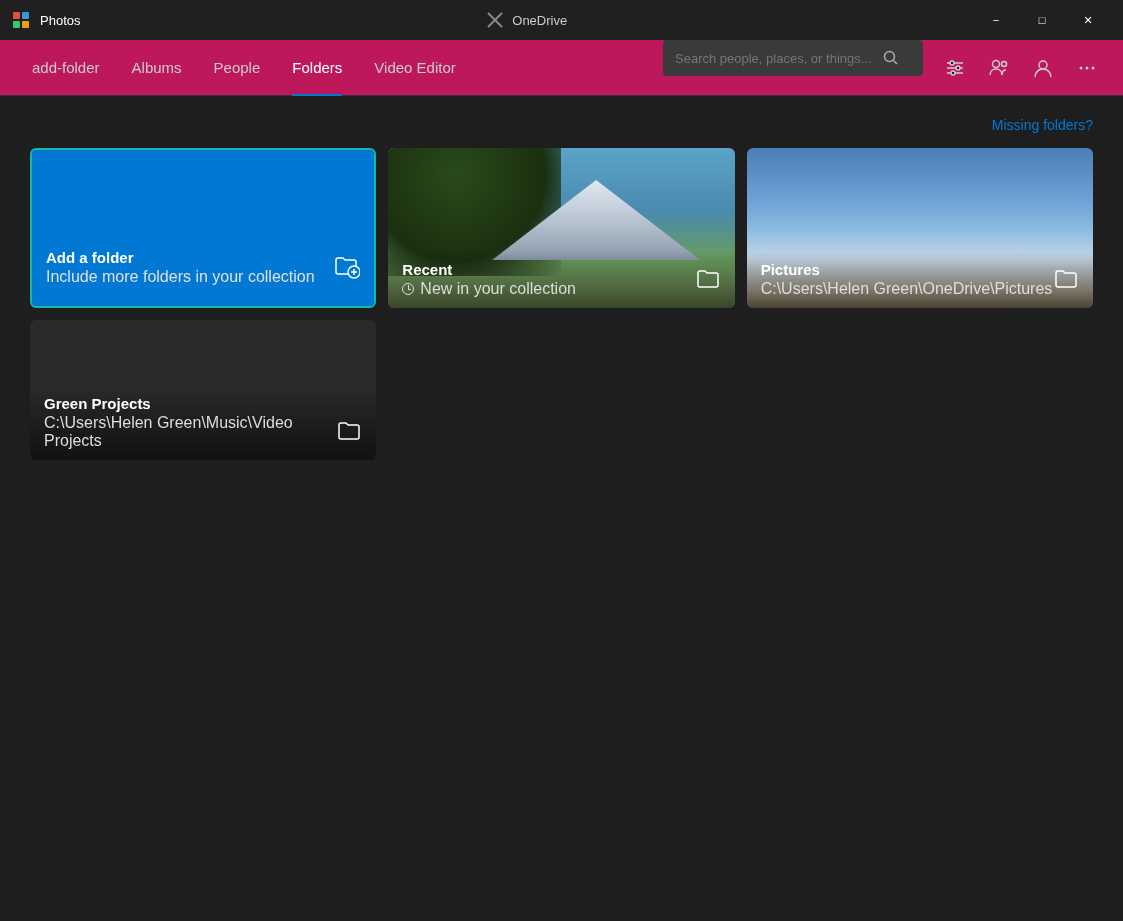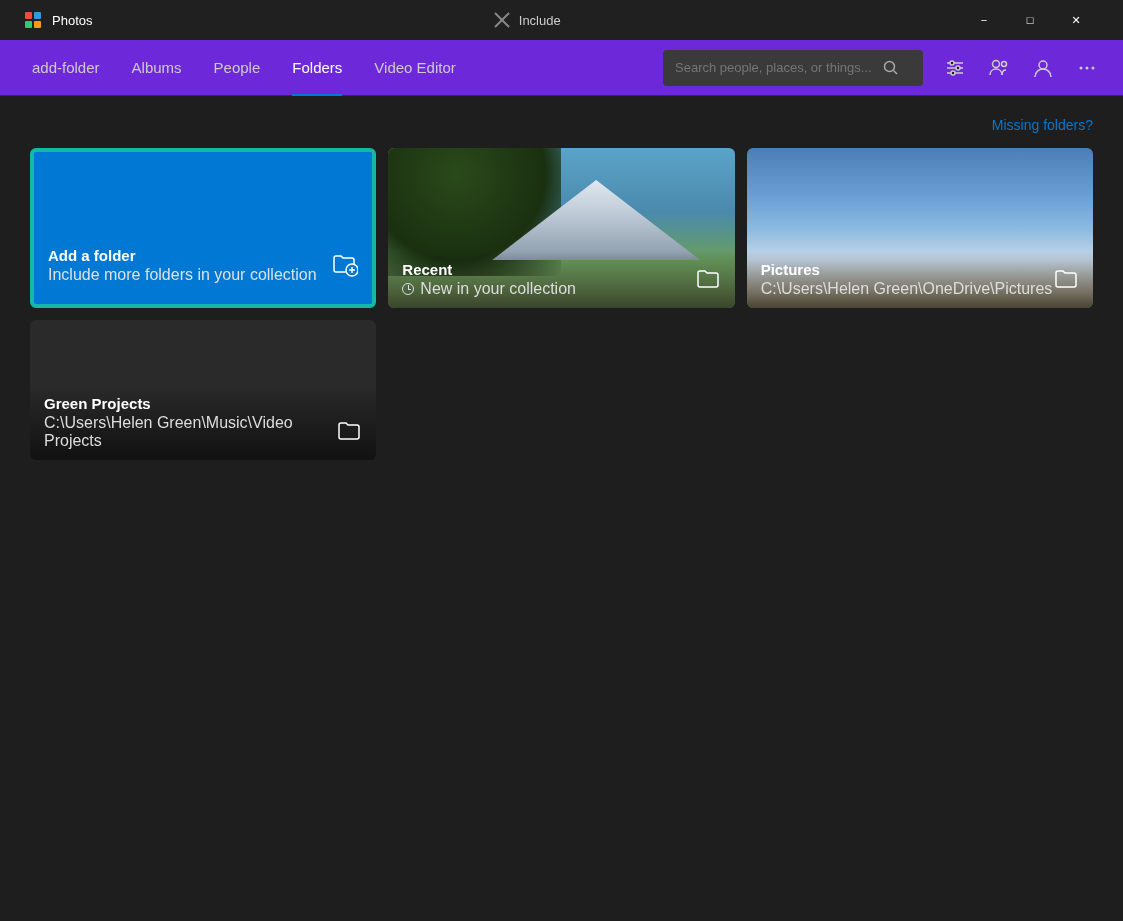--- a/index.html
+++ b/index.html
@@ -11,21 +11,21 @@
       color: #fff;
       overflow: hidden;
     }
     
     .title-bar {
       display: flex;
       align-items: center;
       justify-content: space-between;
       height: 40px;
       background: #202020;
-      padding: 0 24px;
+      padding: 0 12px;
     }
     .title-bar-left {
       display: flex;
       align-items: center;
       gap: 10px;
     }
     .app-icon {
       width: 18px;
       height: 18px;
       display: flex;
@@ -56,22 +56,21 @@
     .onedrive-area {
       display: flex;
       align-items: center;
       gap: 8px;
       font-size: 13px;
       color: #ccc;
     }
     
     .nav-bar {
       display: flex;
-      align-items: center;
-      background: #6d28d9;
+      background: #be185d;
       padding: 0 16px;
       height: 56px;
       gap: 0;
       border-bottom: 1px solid #333;
     }
     .nav-item {
       height: 56px;
       display: flex;
       align-items: center;
       padding: 0 16px;
@@ -155,21 +154,21 @@
     .folder-card {
       border-radius: 6px;
       overflow: hidden;
       position: relative;
       cursor: pointer;
       height: 160px;
       background: #2d2d2d;
     }
     .folder-card.add-folder {
       background: #0078d4;
-      border: 4px solid #14b8a6;
+      border: 2px solid #14b8a6;
       padding-left: 33px;
     }
     .folder-card-overlay {
       position: absolute;
       bottom: 0;
       left: 0;
       right: 0;
       padding: 10px 14px;
       background: linear-gradient(transparent, rgba(0,0,0,0.6));
       display: flex;
@@ -303,21 +302,21 @@
         <rect x="10" y="10" width="7" height="7" fill="#f39c12" rx="1"></rect>
       </svg>
     </div>
     <span class="app-title">Photos</span>
   </div>
   <div class="onedrive-area">
     <svg width="18" height="18" viewBox="0 0 18 18">
       <line x1="2" y1="2" x2="16" y2="16" stroke="#888" stroke-width="2"></line>
       <line x1="16" y1="2" x2="2" y2="16" stroke="#888" stroke-width="2"></line>
     </svg>
-    <span>Include</span>
+    <span>OneDrive</span>
   </div>
   <div class="title-bar-controls">
     <button class="title-bar-btn">−</button>
     <button class="title-bar-btn">□</button>
     <button class="title-bar-btn close">✕</button>
   </div>
 </div>
 
 <div class="nav-bar">
   <nav style="display:flex; align-items:center;">

